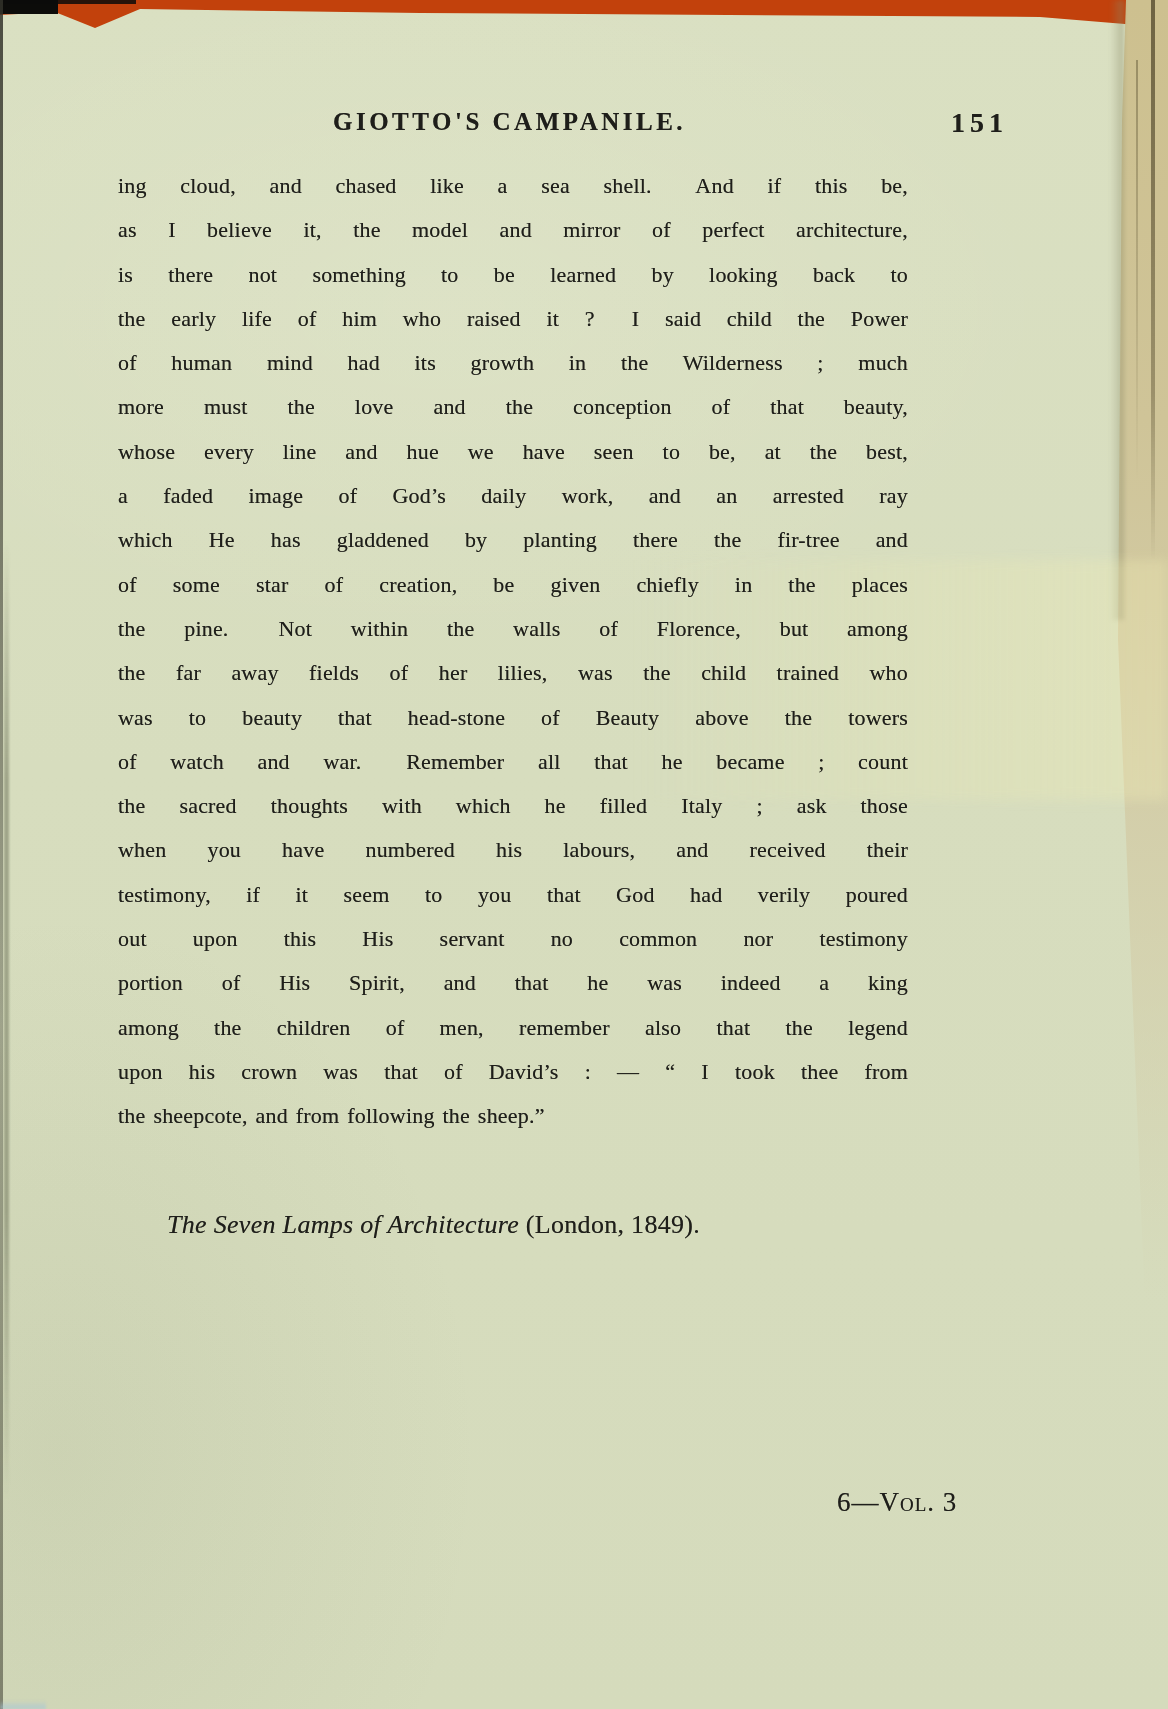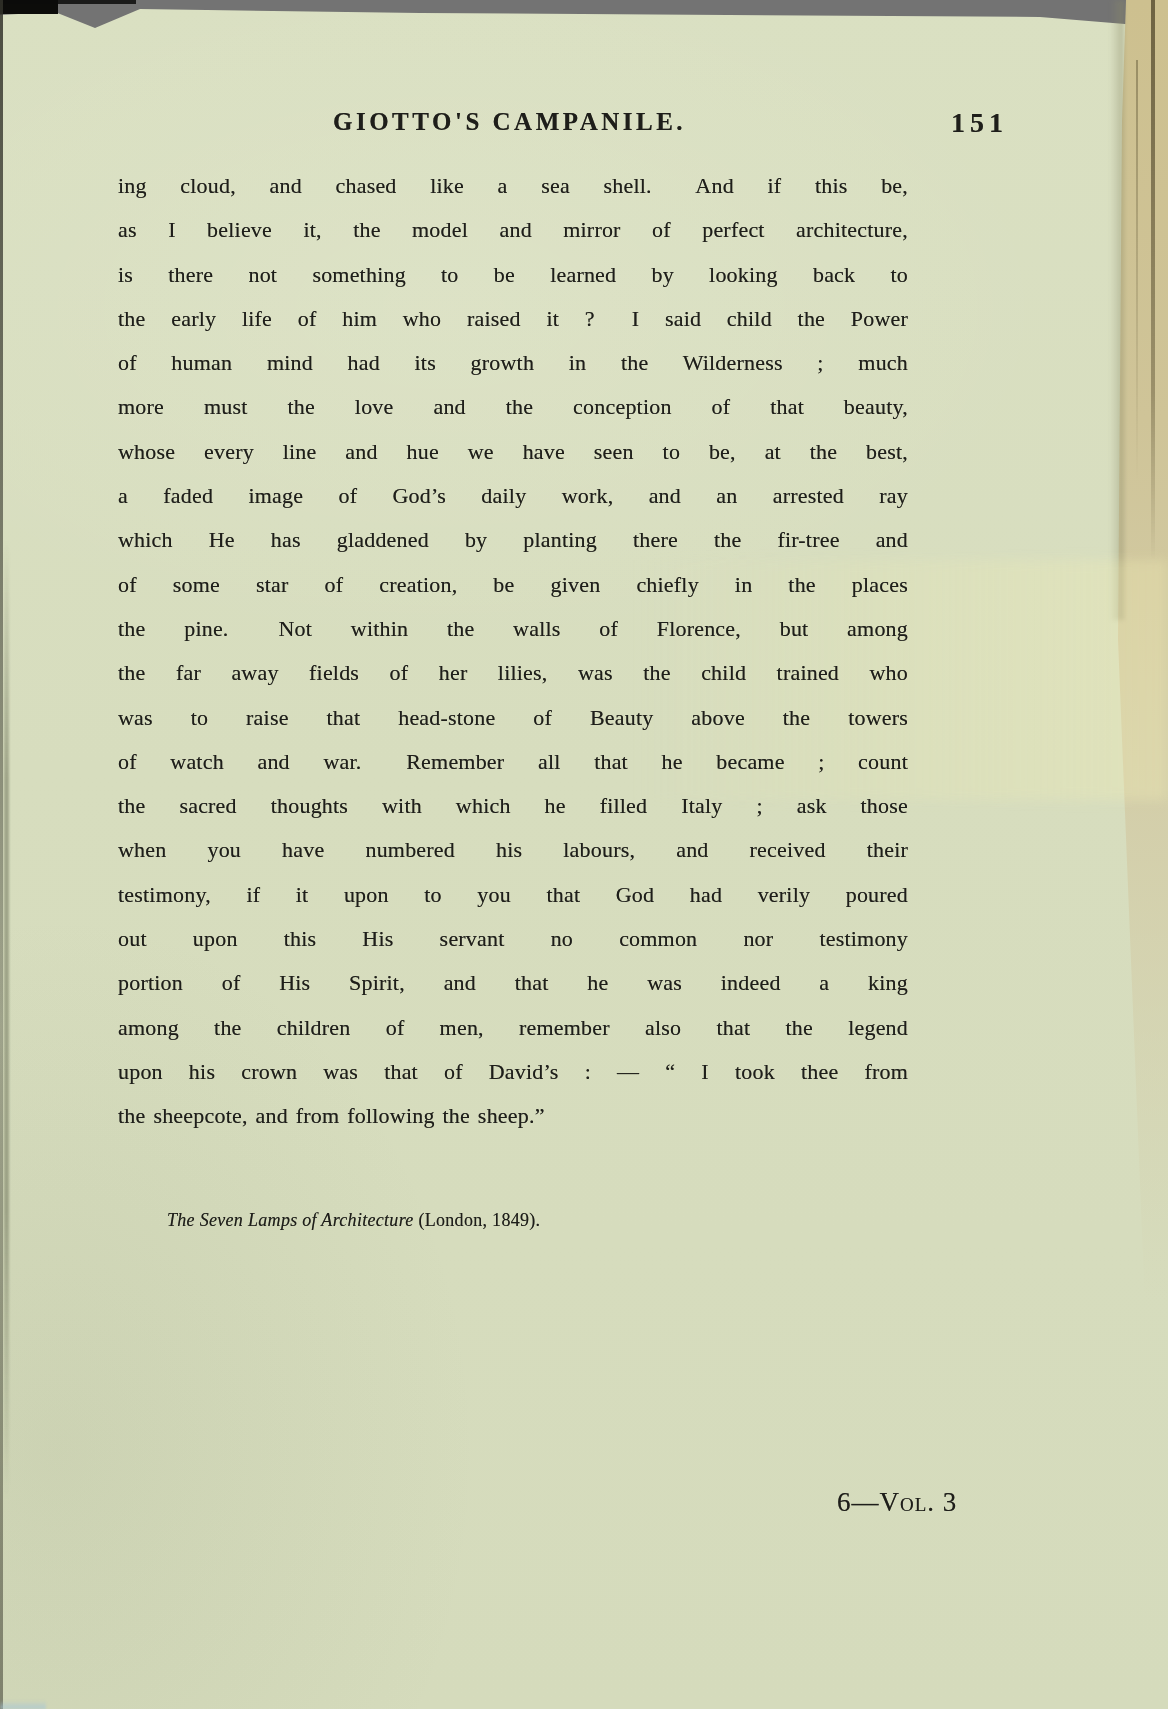--- a/index.html
+++ b/index.html
@@ -1,20 +1,20 @@
 <!DOCTYPE html>
 <html><head>
 <meta charset="utf-8">
 <style>
   html,body{margin:0;padding:0;background:#4a4a42;}
   #scan{
     position:relative;
     width:1168px;height:1709px;
     overflow:hidden;
-    background:#737373; 
+    background:#c2410c; 
     font-family:"Liberation Serif","DejaVu Serif",serif;
   }
   
   #paper{
     position:absolute;left:0;top:0;width:1168px;height:1709px;
     background:
       radial-gradient(900px 500px at 38% 18%, rgba(255,255,244,0.10), rgba(255,255,244,0) 70%),
       radial-gradient(700px 900px at 5% 85%, rgba(120,130,95,0.10), rgba(120,130,95,0) 60%),
       linear-gradient(to bottom,#dae0c2 0%,#d7ddbe 45%,#d5dbbc 100%);
     clip-path:polygon(0 15px,55px 12px,95px 28px,140px 9px,420px 13px,1040px 17px,1125px 24px,1168px 34px,1168px 1709px,0 1709px);
@@ -77,21 +77,21 @@
     font-size:22px;line-height:44.3px;
     word-spacing:0.10em;letter-spacing:0.2px;
   }
   #body-text .line{
     text-align:justify;text-align-last:justify;
     height:44.3px;overflow:visible;white-space:normal;
   }
   #body-text .line.last{text-align-last:left;}
   #citation{
     position:absolute;left:167px;top:1210px;
-    font-size:18px;letter-spacing:0.3px;white-space:nowrap;
+    font-size:26px;letter-spacing:0.3px;white-space:nowrap;
   }
   #citation .work{font-style:italic;}
   #volume-mark{
     position:absolute;left:837px;top:1487px;
     font-size:27px;font-variant:small-caps;letter-spacing:1px;white-space:nowrap;text-align:right;
   }
 </style>
 </head>
 <body>
 
@@ -120,25 +120,25 @@
       <div class="line">is there not something to be learned by looking back to</div>
       <div class="line">the early life of him who raised it ?  I said child the Power</div>
       <div class="line">of human mind had its growth in the Wilderness ; much</div>
       <div class="line">more must the love and the conception of that beauty,</div>
       <div class="line">whose every line and hue we have seen to be, at the best,</div>
       <div class="line">a faded image of God’s daily work, and an arrested ray</div>
       <div class="line">which He has gladdened by planting there the fir-tree and</div>
       <div class="line">of some star of creation, be given chiefly in the places</div>
       <div class="line">the pine.  Not within the walls of Florence, but among</div>
       <div class="line">the far away fields of her lilies, was the child trained who</div>
-      <div class="line">was to raise that head-stone of Beauty above the towers</div>
+      <div class="line">was to beauty that head-stone of Beauty above the towers</div>
       <div class="line">of watch and war.  Remember all that he became ; count</div>
       <div class="line">the sacred thoughts with which he filled Italy ; ask those</div>
       <div class="line">when you have numbered his labours, and received their</div>
-      <div class="line">testimony, if it upon to you that God had verily poured</div>
+      <div class="line">testimony, if it seem to you that God had verily poured</div>
       <div class="line">out upon this His servant no common nor testimony</div>
       <div class="line">portion of His Spirit, and that he was indeed a king</div>
       <div class="line">among the children of men, remember also that the legend</div>
       <div class="line">upon his crown was that of David’s : — “ I took thee from</div>
       <div class="line last">the sheepcote, and from following the sheep.”</div>
     </div>
 
   <div id="citation" class="ink">
     <span class="work">The Seven Lamps of Architecture</span><span> (London, 1849).</span>
   </div>

